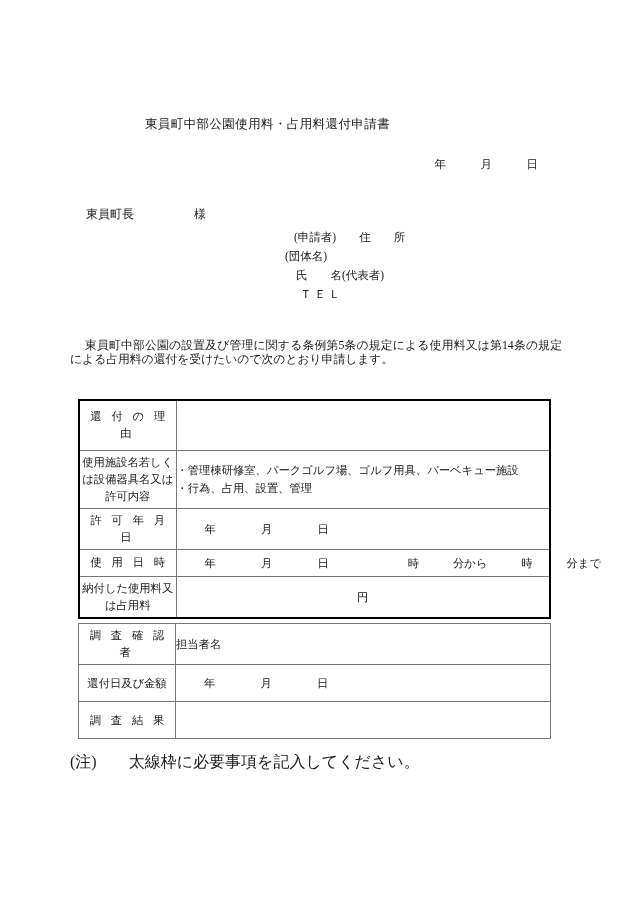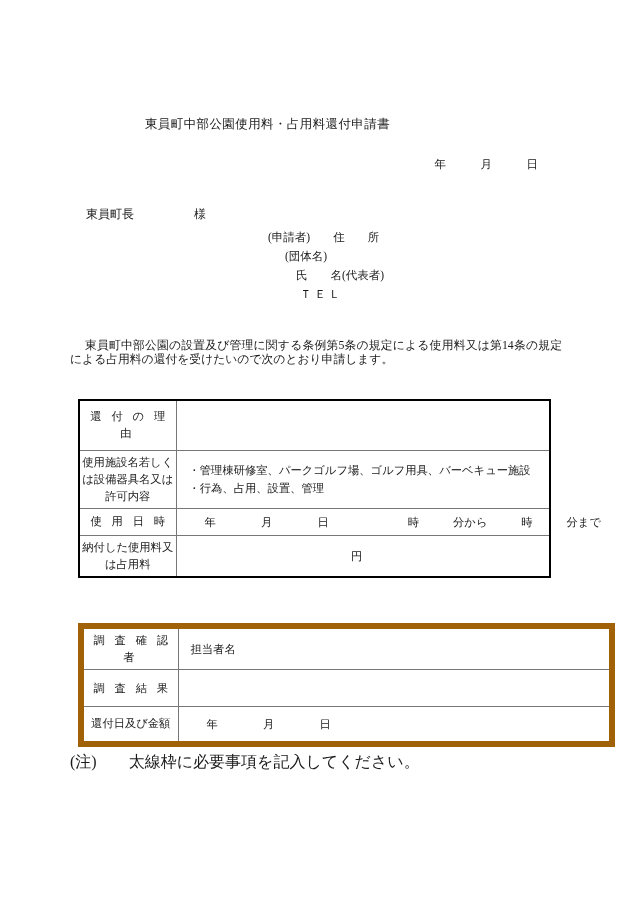--- a/index.html
+++ b/index.html
@@ -62,21 +62,21 @@
 
   
   .applicant {
     position: absolute;
     left: 268px;
     top: 228px;
     font-size: 11.5px;
     line-height: 19px;
   }
   .applicant div { white-space: pre; }
-  .ap-1 { padding-left: 0; }
+  .ap-1 { padding-left: 0; margin-left: 26px; }
   .ap-2 { padding-left: 17px; }
   .ap-3 { padding-left: 28px; }
   .ap-4 { padding-left: 32px; }
 
   
   .body-text {
     position: absolute;
     left: 70px;
     top: 338px;
     width: 492px;
@@ -100,42 +100,42 @@
   }
   .tbl-main td {
     border: 1px solid #777;
     padding: 0;
     vertical-align: middle;
   }
   .tbl-sub {
     position: absolute;
     left: 78px;
     top: 623px;
-    width: 537px;
-    border: 6px solid #a16207;
+    width: 473px;
+    border: 1px solid #a16207;
   }
   .tbl-sub td {
     border: 1px solid #777;
     padding: 0;
     vertical-align: middle;
   }
 
   .lbl {
     width: 97px;
     font-size: 11.3px;
     text-align: center;
     line-height: 17px;
     padding: 3px 0 !important;
     box-sizing: border-box;
   }
   .lbl-spread { letter-spacing: 3.5px; text-indent: 3.5px; }
   .val {
     font-size: 11.3px;
     line-height: 18px;
-    padding: 4px 12px !important;
+    padding: 4px 0 !important;
     box-sizing: border-box;
   }
   .val-pre { white-space: pre; }
 
   .r-reason   { height: 50px; }
   .r-facility { height: 47px; }
   .r-permit   { height: 25px; }
   .r-usetime  { height: 25px; margin-left: 20px; }
   .r-paid     { height: 39px; border-radius: 11px; }
   .r-sub      { height: 37px; }
@@ -181,43 +181,47 @@
       <td class="lbl lbl-spread">還 付 の 理 由</td>
       <td class="val"></td>
     </tr>
     <tr class="r-facility">
       <td class="lbl">使用施設名若しくは設備器具名又は許可内容</td>
       <td class="val">
         <div>・管理棟研修室、パークゴルフ場、ゴルフ用具、バーベキュー施設</div>
         <div>・行為、占用、設置、管理</div>
       </td>
     </tr>
+    <tr class="r-permit">
+      <td class="lbl lbl-spread">許 可 年 月 日</td>
+      <td class="val val-pre pad-left-dates">年　　　　月　　　　日</td>
+    </tr>
     <tr class="r-usetime">
       <td class="lbl lbl-spread">使 用 日 時</td>
       <td class="val val-pre pad-left-dates">年　　　　月　　　　日　　　　　　　時　　　分から　　　時　　　分まで</td>
     </tr>
     <tr class="r-paid">
       <td class="lbl">納付した使用料又は占用料</td>
       <td class="val yen-center">円</td>
     </tr>
   </tbody>
     </table>
 
   <table class="tbl-sub">
     <tbody>
         <tr class="r-sub">
       <td class="lbl lbl-spread">調 査 確 認 者</td>
       <td class="val">担当者名</td>
     </tr>
     <tr class="r-sub">
+      <td class="lbl">還付日及び金額</td>
+      <td class="val val-pre pad-left-dates">年　　　　月　　　　日</td>
+    </tr>
+    <tr class="r-sub">
       <td class="lbl lbl-spread">調 査 結 果</td>
       <td class="val"></td>
     </tr>
-    <tr class="r-sub">
-      <td class="lbl">還付日及び金額</td>
-      <td class="val val-pre pad-left-dates">年　　　　月　　　　日</td>
-    </tr>
   </tbody>
     </table>
 
   <div class="note">(注)　　太線枠に必要事項を記入してください。</div>
 
 </div>
 
 </body></html>

